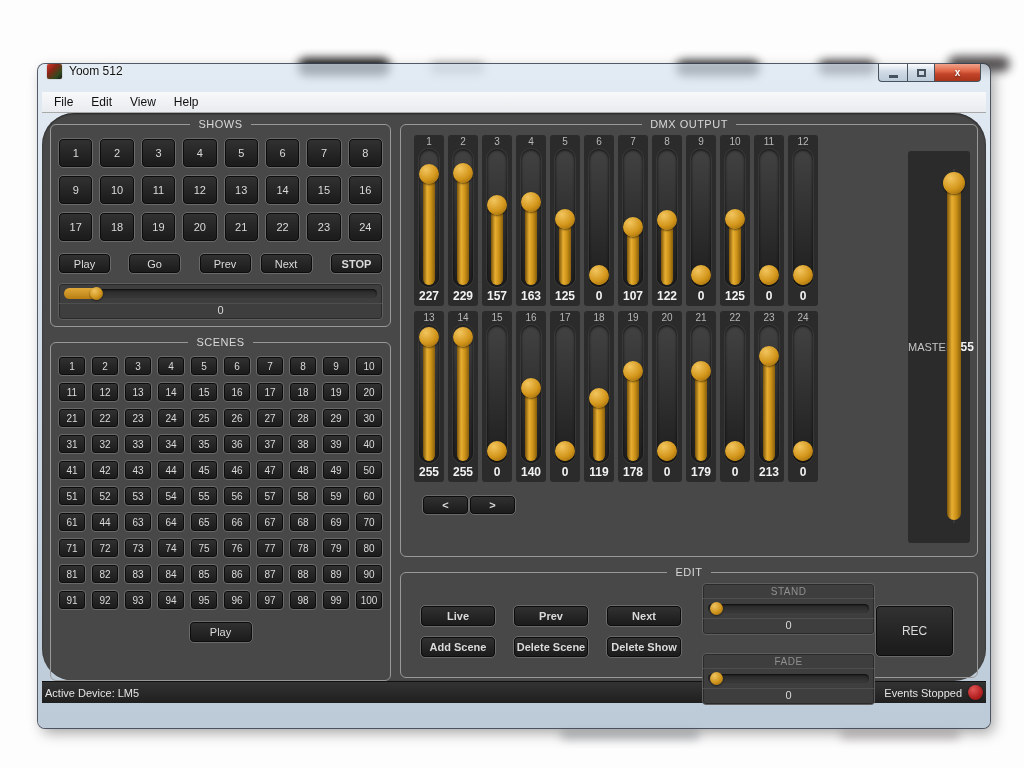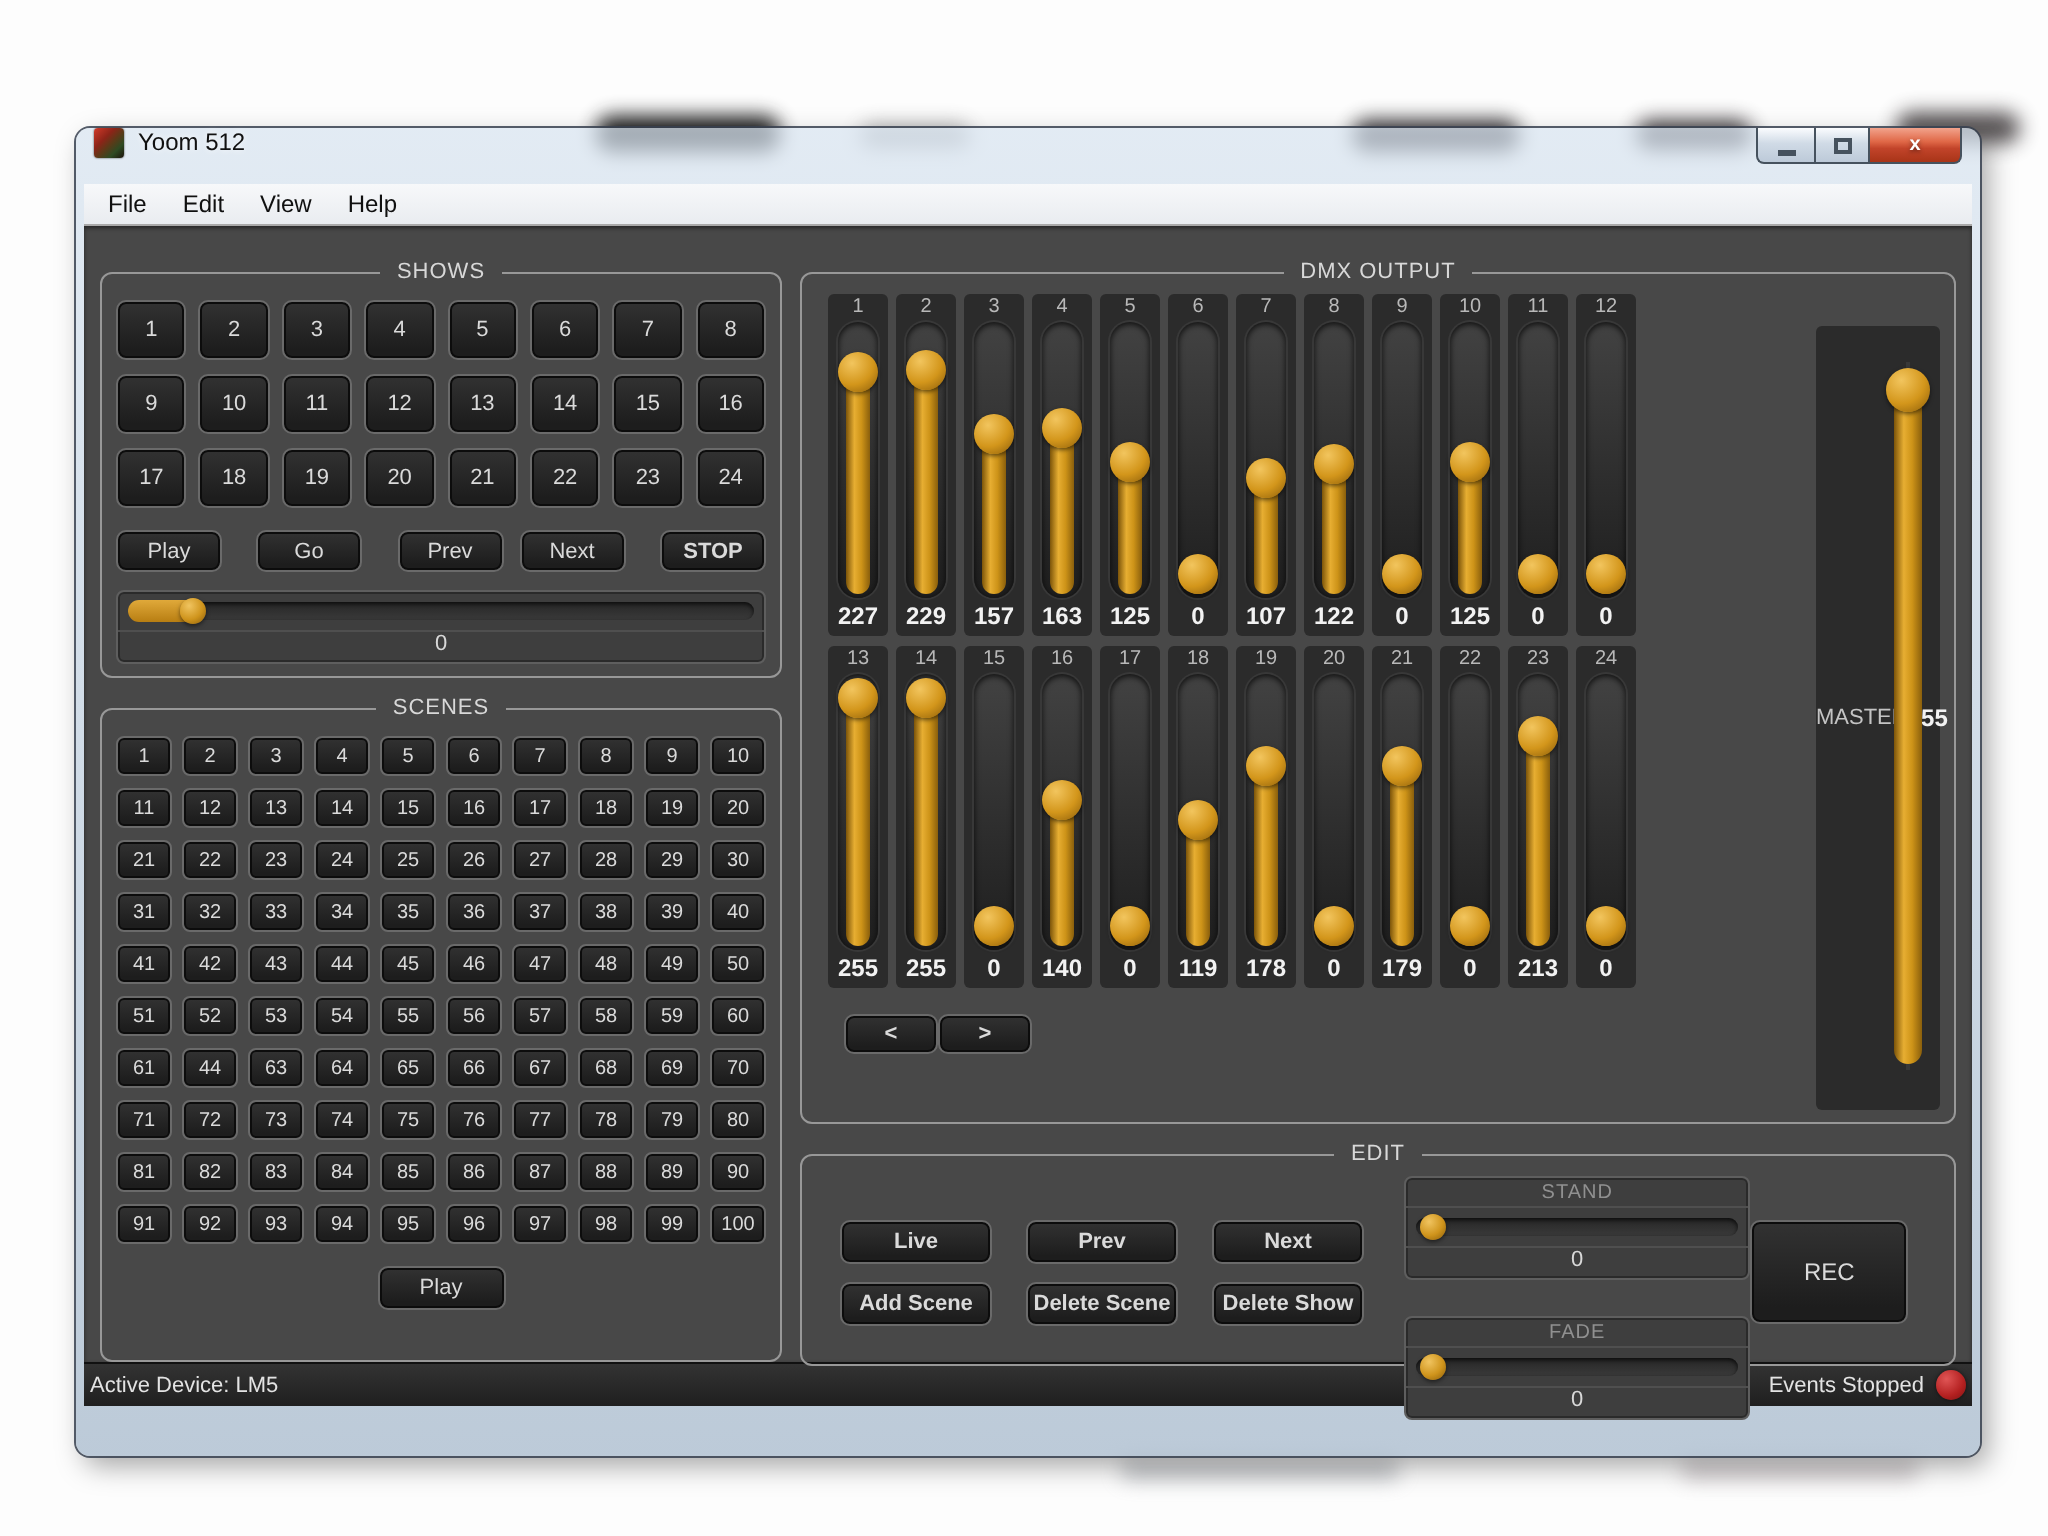--- a/index.html
+++ b/index.html
@@ -28,21 +28,21 @@
     background:linear-gradient(180deg,#f2a38c, #e06847 40%, #c2442a 60%, #a83418);
     text-shadow:0 1px 2px rgba(0,0,0,0.5); }
   .glyph-min { width:9px; height:3px; background:#46525e; margin-top:8px; }
   .glyph-max { width:9px; height:8px; border:2px solid #46525e; background:transparent; }
 
   .menubar { height:21px; background:linear-gradient(180deg,#f7f8fa,#e9ecf0);
     border-bottom:1px solid #a9a9a9; display:flex; align-items:center; padding-left:3px; }
   .menu-item { font-size:12px; color:#101010; padding:2px 9px; cursor:default; }
 
   .client { position:relative; height:568px; background:#484848; display:flex;
-    padding:17px 8px 0 8px; gap:9px; box-shadow:inset 0 1px 2px rgba(0,0,0,0.5); }
+    padding:5px 8px 0 8px; gap:9px; box-shadow:inset 0 1px 2px rgba(0,0,0,0.5);border-radius:32px; }
   .statusbar { height:22px; background:linear-gradient(180deg,#333,#1f1f1f);
     display:flex; align-items:center; padding:0 3px; color:#e3e3e3; font-size:11px;
     border-top:1px solid #111; }
   .status-right { margin-left:auto; display:flex; align-items:center; gap:6px; }
   .status-dot { width:15px; height:15px; border-radius:50%;
     background:radial-gradient(circle at 35% 30%, #e05555, #b32020 60%, #7c1212);
     box-shadow:0 0 2px rgba(0,0,0,0.6); }
 
   
   fieldset.group { border:1px solid #989898; border-radius:6px; padding:5px 7px 6px 7px;

